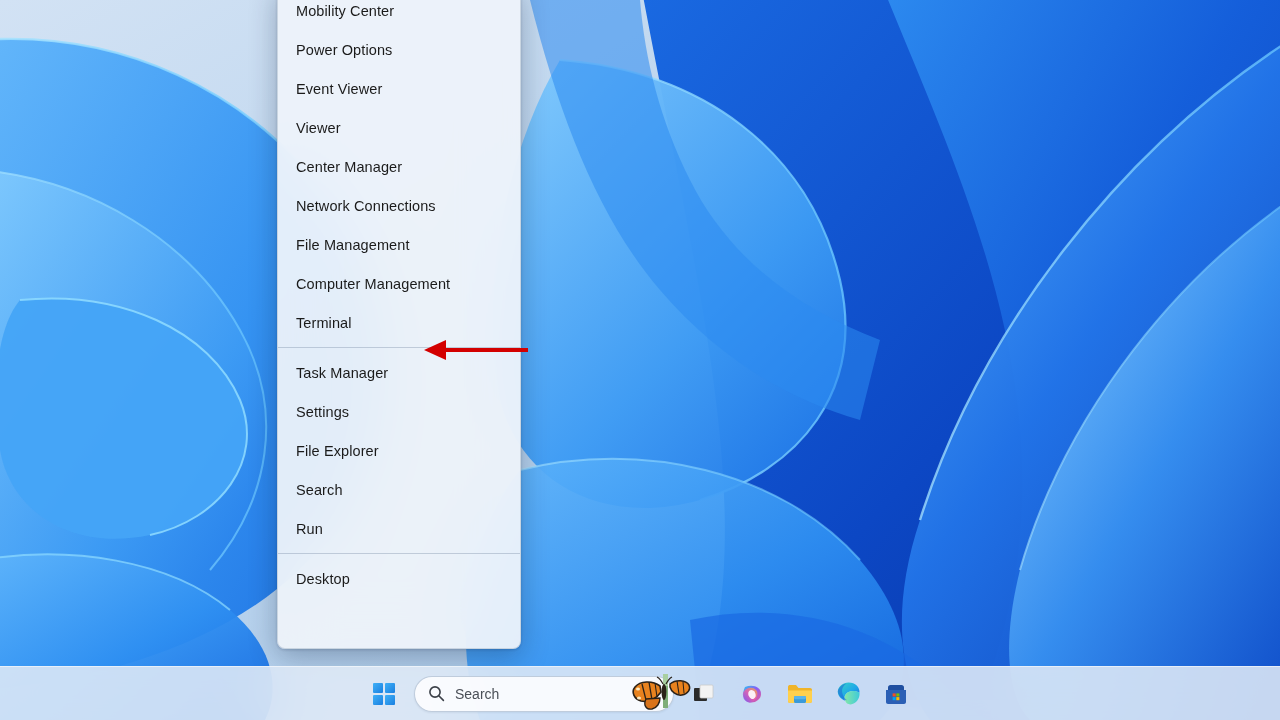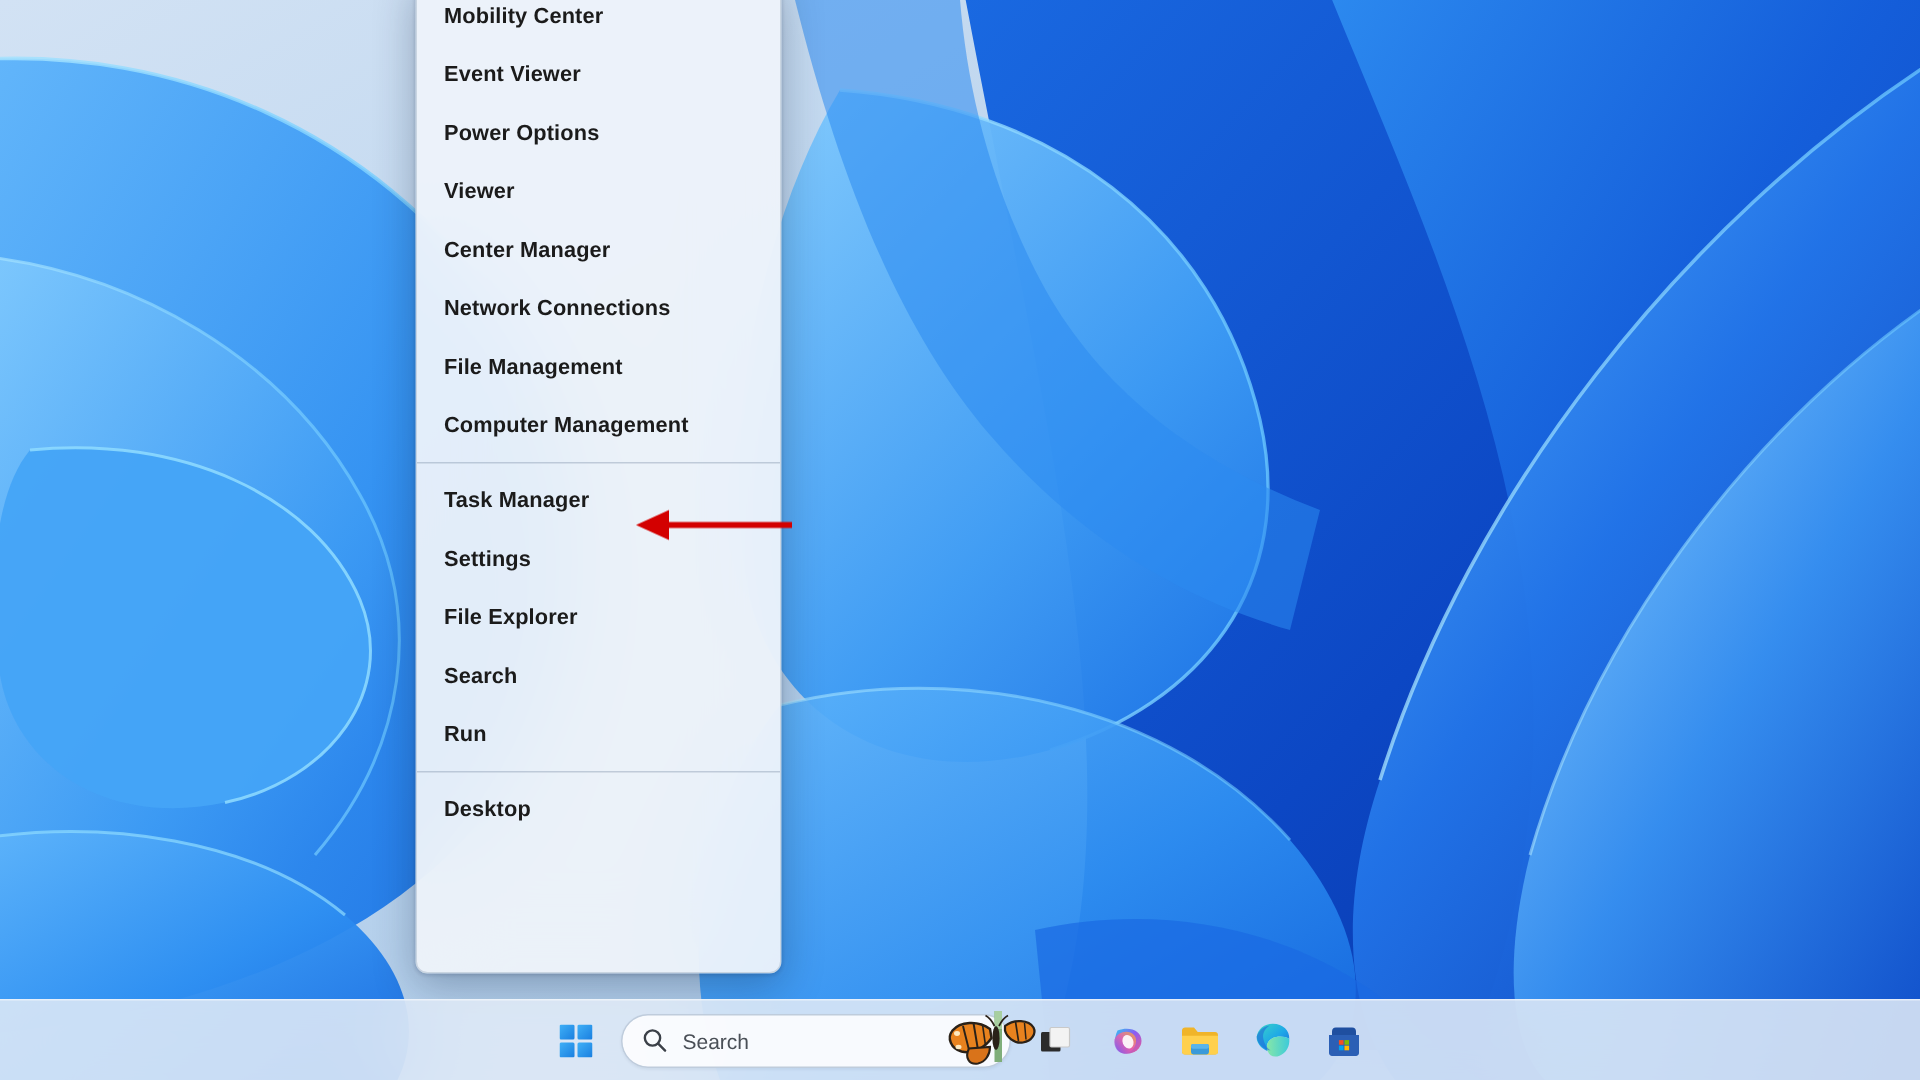--- a/index.html
+++ b/index.html
@@ -33,21 +33,21 @@
   }
   .menu-item{
     height:39px;
     display:flex; align-items:center;
     padding:0 14px 0 18px;
     font-size:14.5px;
     color:#1b1b1b;
     cursor:default;
     white-space:nowrap;
   }
-  .menu-item .label{ flex:1; letter-spacing:0.1px;font-weight:bold; }
+  .menu-item .label{ flex:1; letter-spacing:0.1px; }
   .menu-item .chev{
     font-size:12px; color:#3a3a3a; margin-left:8px;
     transform:scaleY(1.25);
   }
   .menu-sep{
     height:1px;
     background:rgba(120,140,165,0.38);
     margin:5px 0 5px 0;
   }
 
@@ -189,39 +189,42 @@
   </svg>
 </div>
 
 <div id="winx-menu">
 
   <div>
     <div class="menu-item">
       <span class="label">Mobility Center</span>
     </div>
     <div class="menu-item">
+      <span class="label">Power Options</span>
+    </div>
+    <div class="menu-item">
       <span class="label">Event Viewer</span>
     </div>
     <div class="menu-item">
-      <span class="label">Power Options</span>
-    </div>
-    <div class="menu-item">
       <span class="label">Viewer</span>
     </div>
     <div class="menu-item">
       <span class="label">Center Manager</span>
     </div>
     <div class="menu-item">
       <span class="label">Network Connections</span>
     </div>
     <div class="menu-item">
       <span class="label">File Management</span>
     </div>
     <div class="menu-item">
       <span class="label">Computer Management</span>
+    </div>
+    <div class="menu-item">
+      <span class="label">Terminal</span>
     </div>
   </div>
 
   <div class="menu-sep"></div>
 
   <div>
     <div class="menu-item">
       <span class="label">Task Manager</span>
     </div>
     <div class="menu-item">

